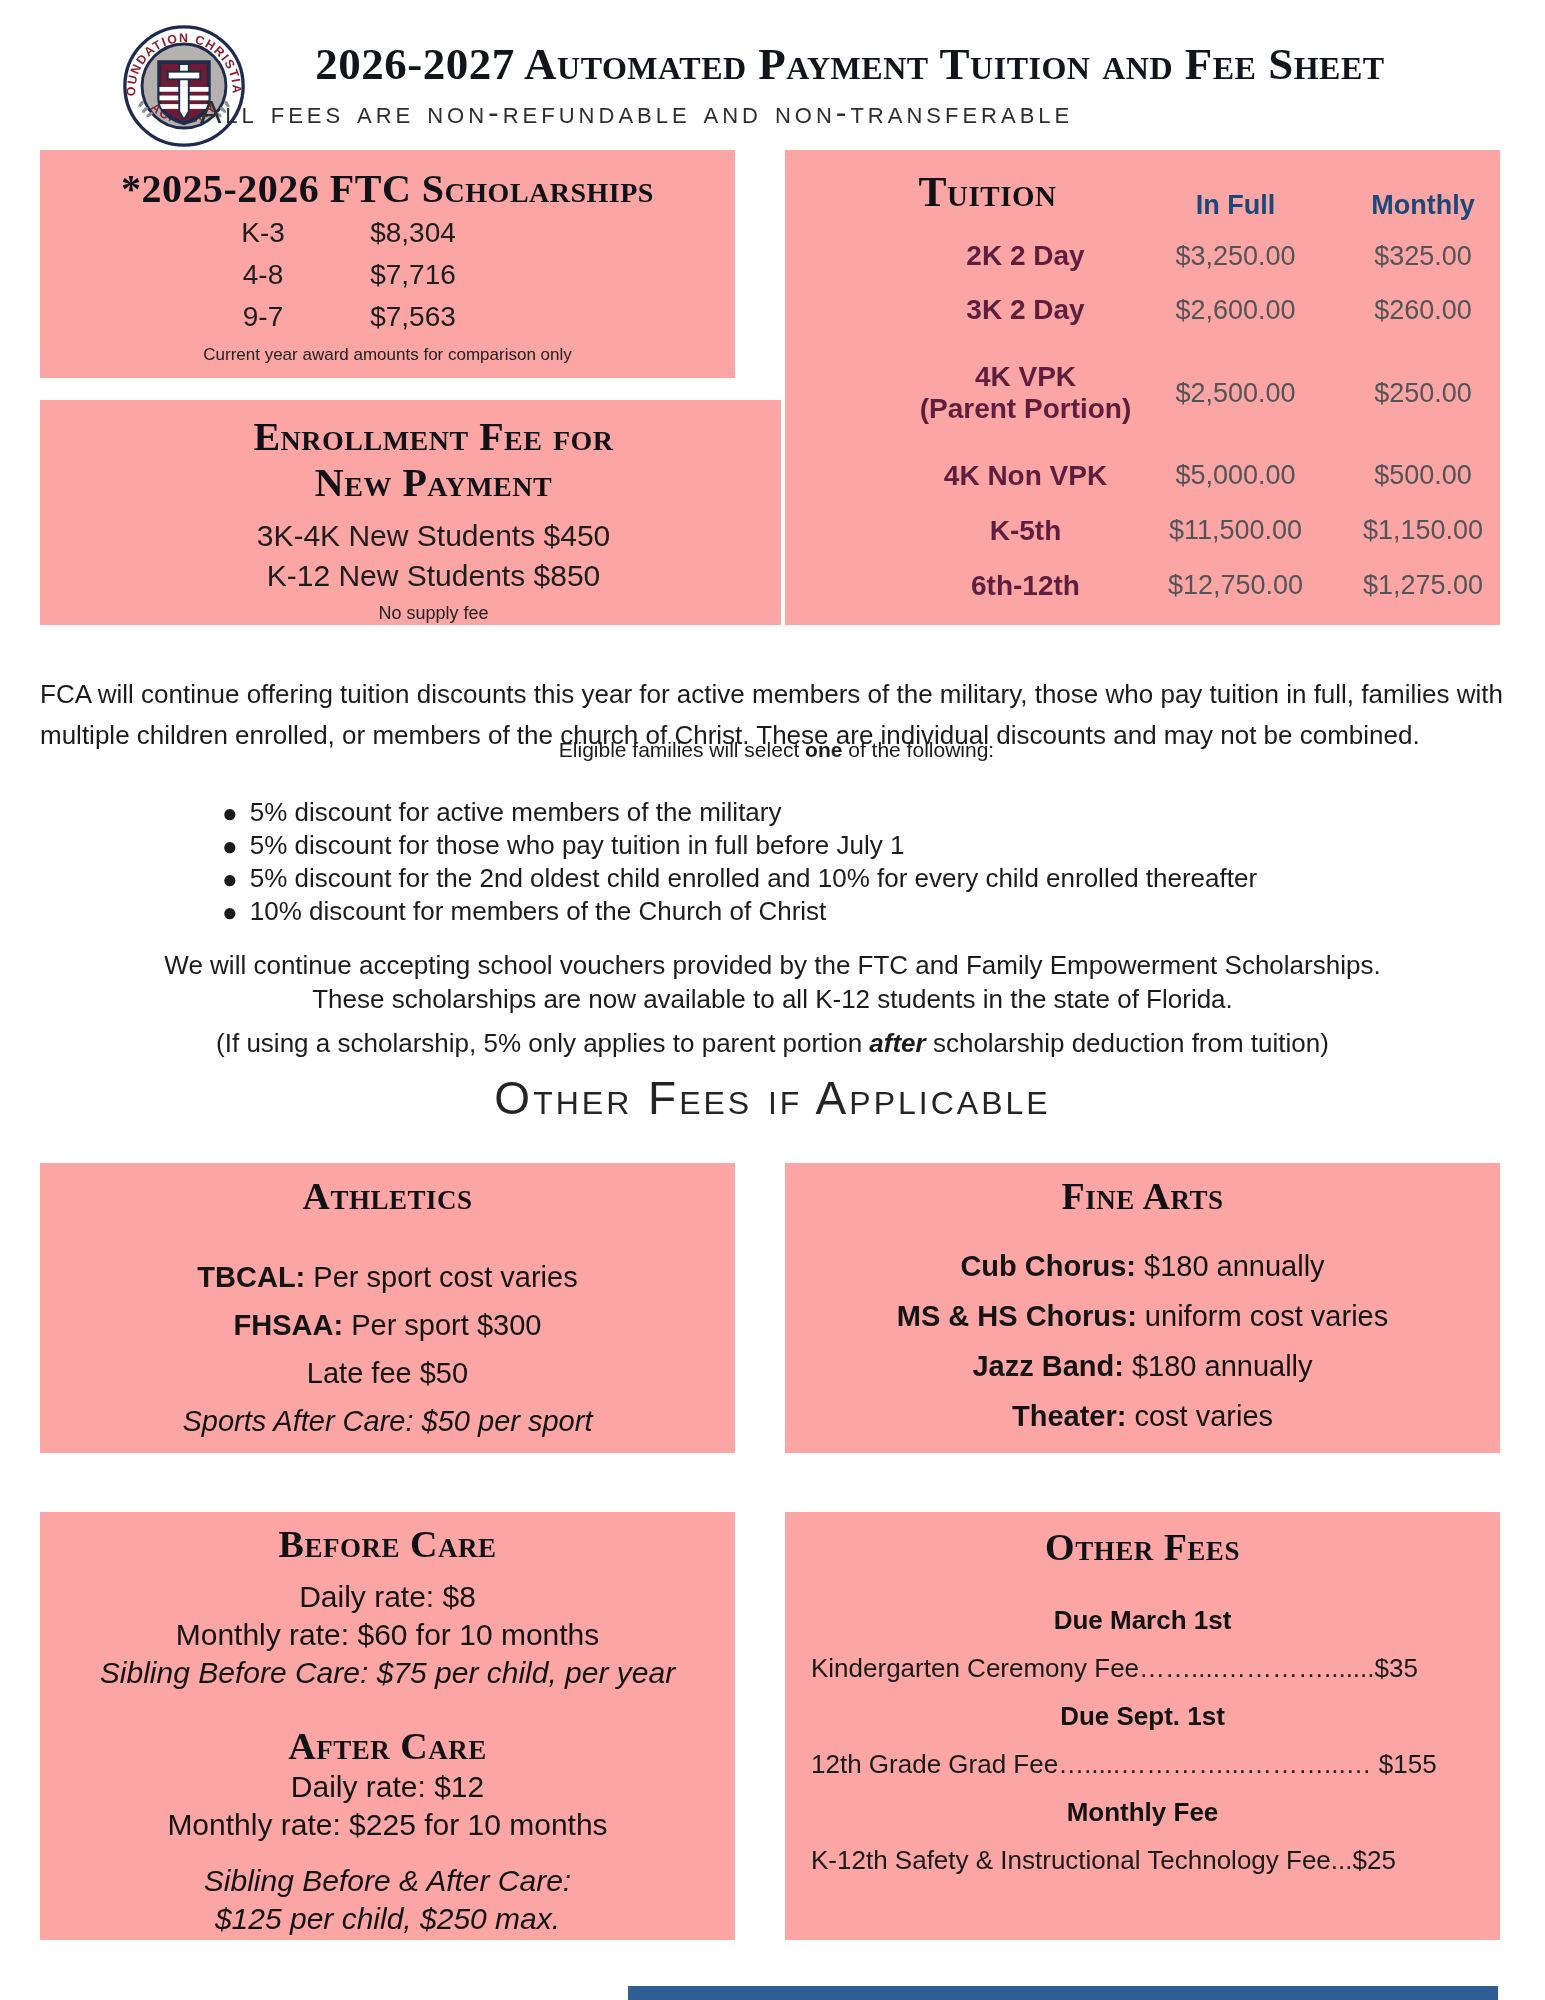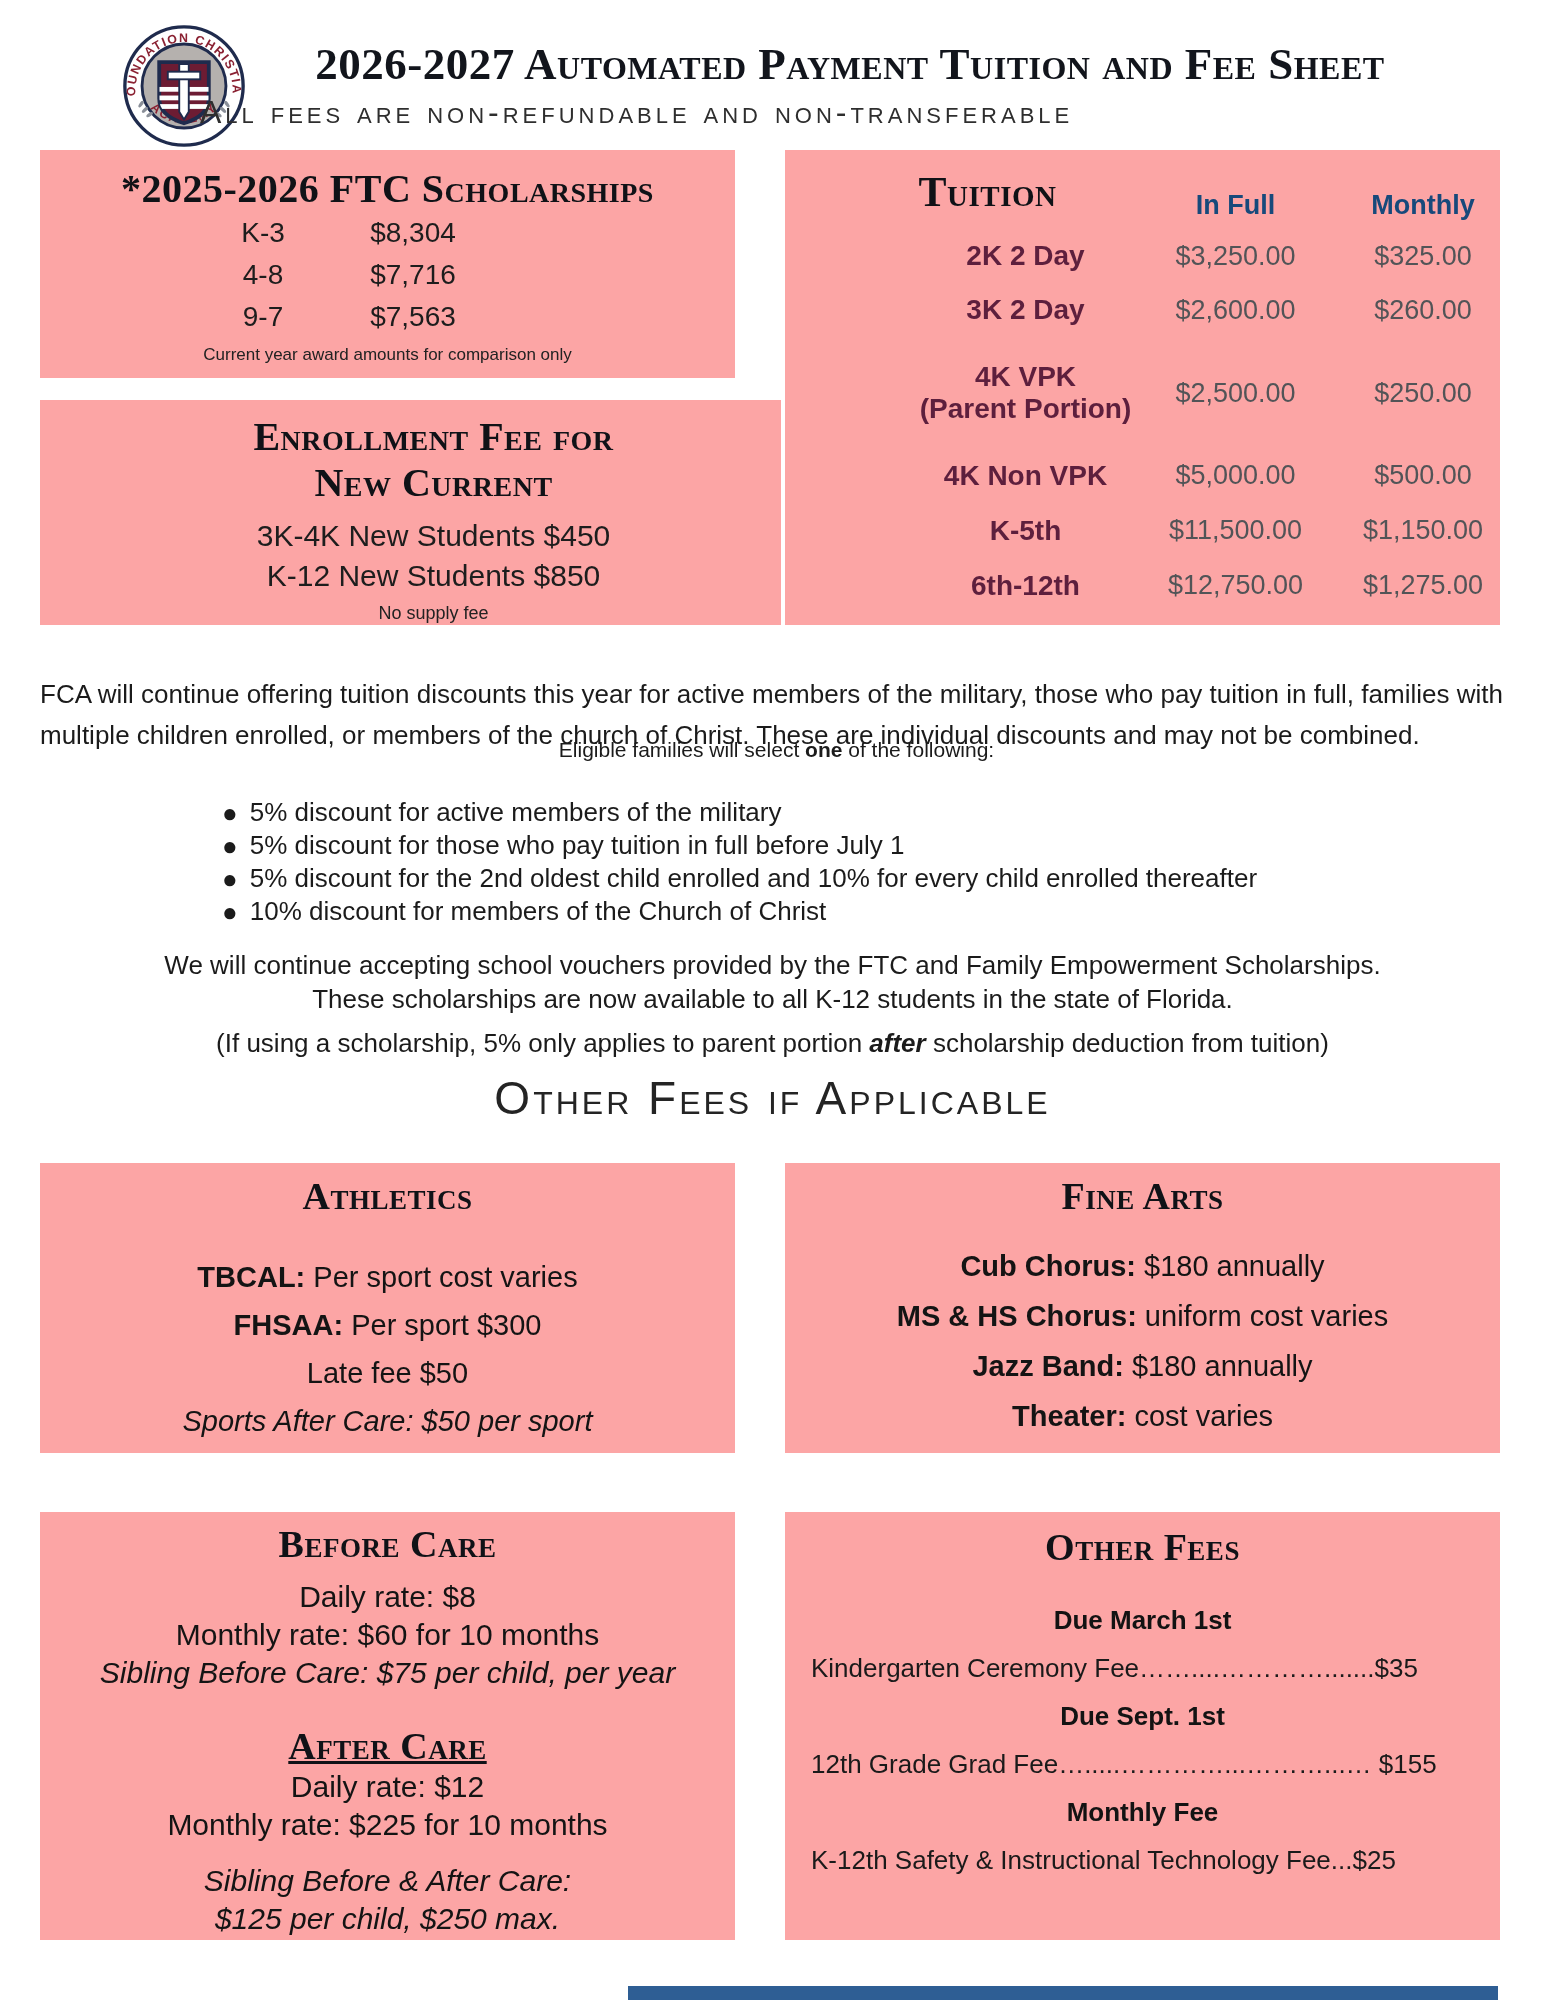--- a/index.html
+++ b/index.html
@@ -53,21 +53,21 @@
   .low-title{padding-top:12px;font-size:38px;line-height:42px;}
   .ath-lines{margin-top:36px;}
   .line29{font-size:29px;line-height:48px;text-align:center;color:#141414;}
   .fa-lines{margin-top:24px;}
   .fa-lines .line29{line-height:50px;}
   .b{font-weight:bold;}
   .it{font-style:italic;}
   .ath-italic{margin-top:8px;font-size:29px;text-align:center;font-style:italic;color:#141414;}
   .care-box{left:40px;top:1512px;width:695px;height:428px;}
   .care-title{padding-top:10px;font-size:38px;line-height:44px;}
-  .care-title2{margin-top:32px;font-size:38px;line-height:44px;text-decoration:underline;}
+  .care-title2{margin-top:32px;font-size:38px;line-height:44px;}
   .care-line{font-size:30px;line-height:38px;text-align:center;color:#141414;}
   .care-lines1{margin-top:12px;}
   .care-sib{margin-top:18px;}
   .fees-box{left:785px;top:1512px;width:715px;height:428px;}
   .fees-title{padding-top:14px;font-size:38px;line-height:42px;}
   .fees-list{position:absolute;left:0;top:84px;width:715px;}
   .fee-head{height:48px;display:flex;align-items:center;justify-content:center;
             font-weight:bold;font-size:26px;color:#131313;}
   .fee-row{height:48px;display:flex;align-items:center;padding:0 30px 0 26px;
            font-size:26px;color:#1a1a1a;}
@@ -129,21 +129,21 @@
       <div>$7,716</div>
       <div>9-7</div>
       <div>$7,563</div>
     </div>
     <div class="footnote">Current year award amounts for comparison only</div>
   </section>
 
   <section class="abs box enroll-box">
     <div class="box-title enroll-title">
       <div>Enrollment Fee for</div>
-      <div>New Current</div>
+      <div>New Payment</div>
     </div>
     <div class="enroll-lines">
       <div class="enroll-line">3K-4K New Students $450</div>
       <div class="enroll-line">K-12 New Students $850</div>
     </div>
     <div class="footnote" style="font-size:18px">No supply fee</div>
   </section>
 
   <section class="abs box tuition-box">
     <div class="box-title tuition-title">Tuition</div>

